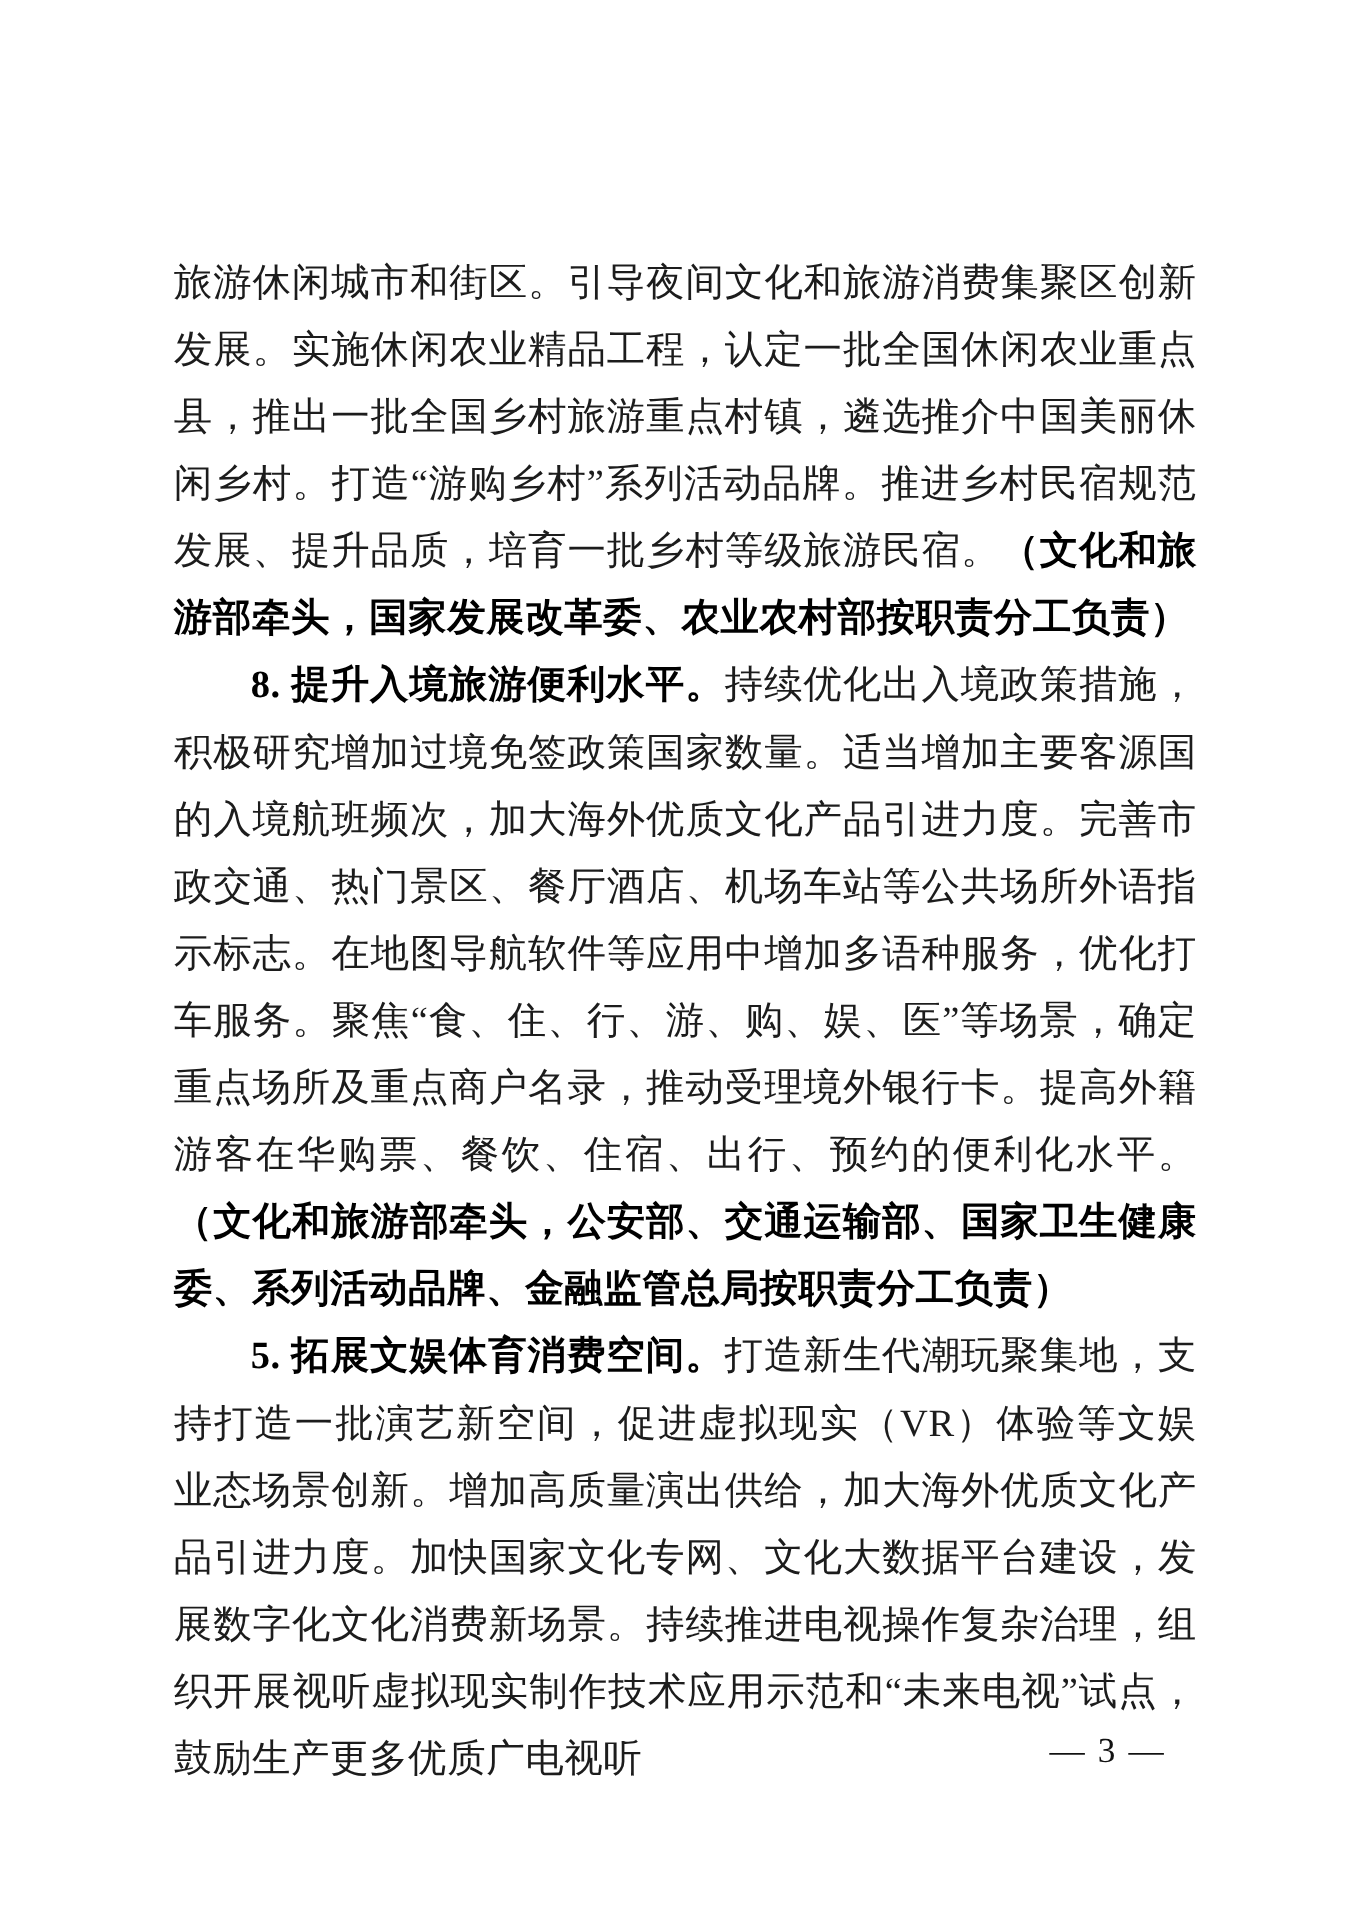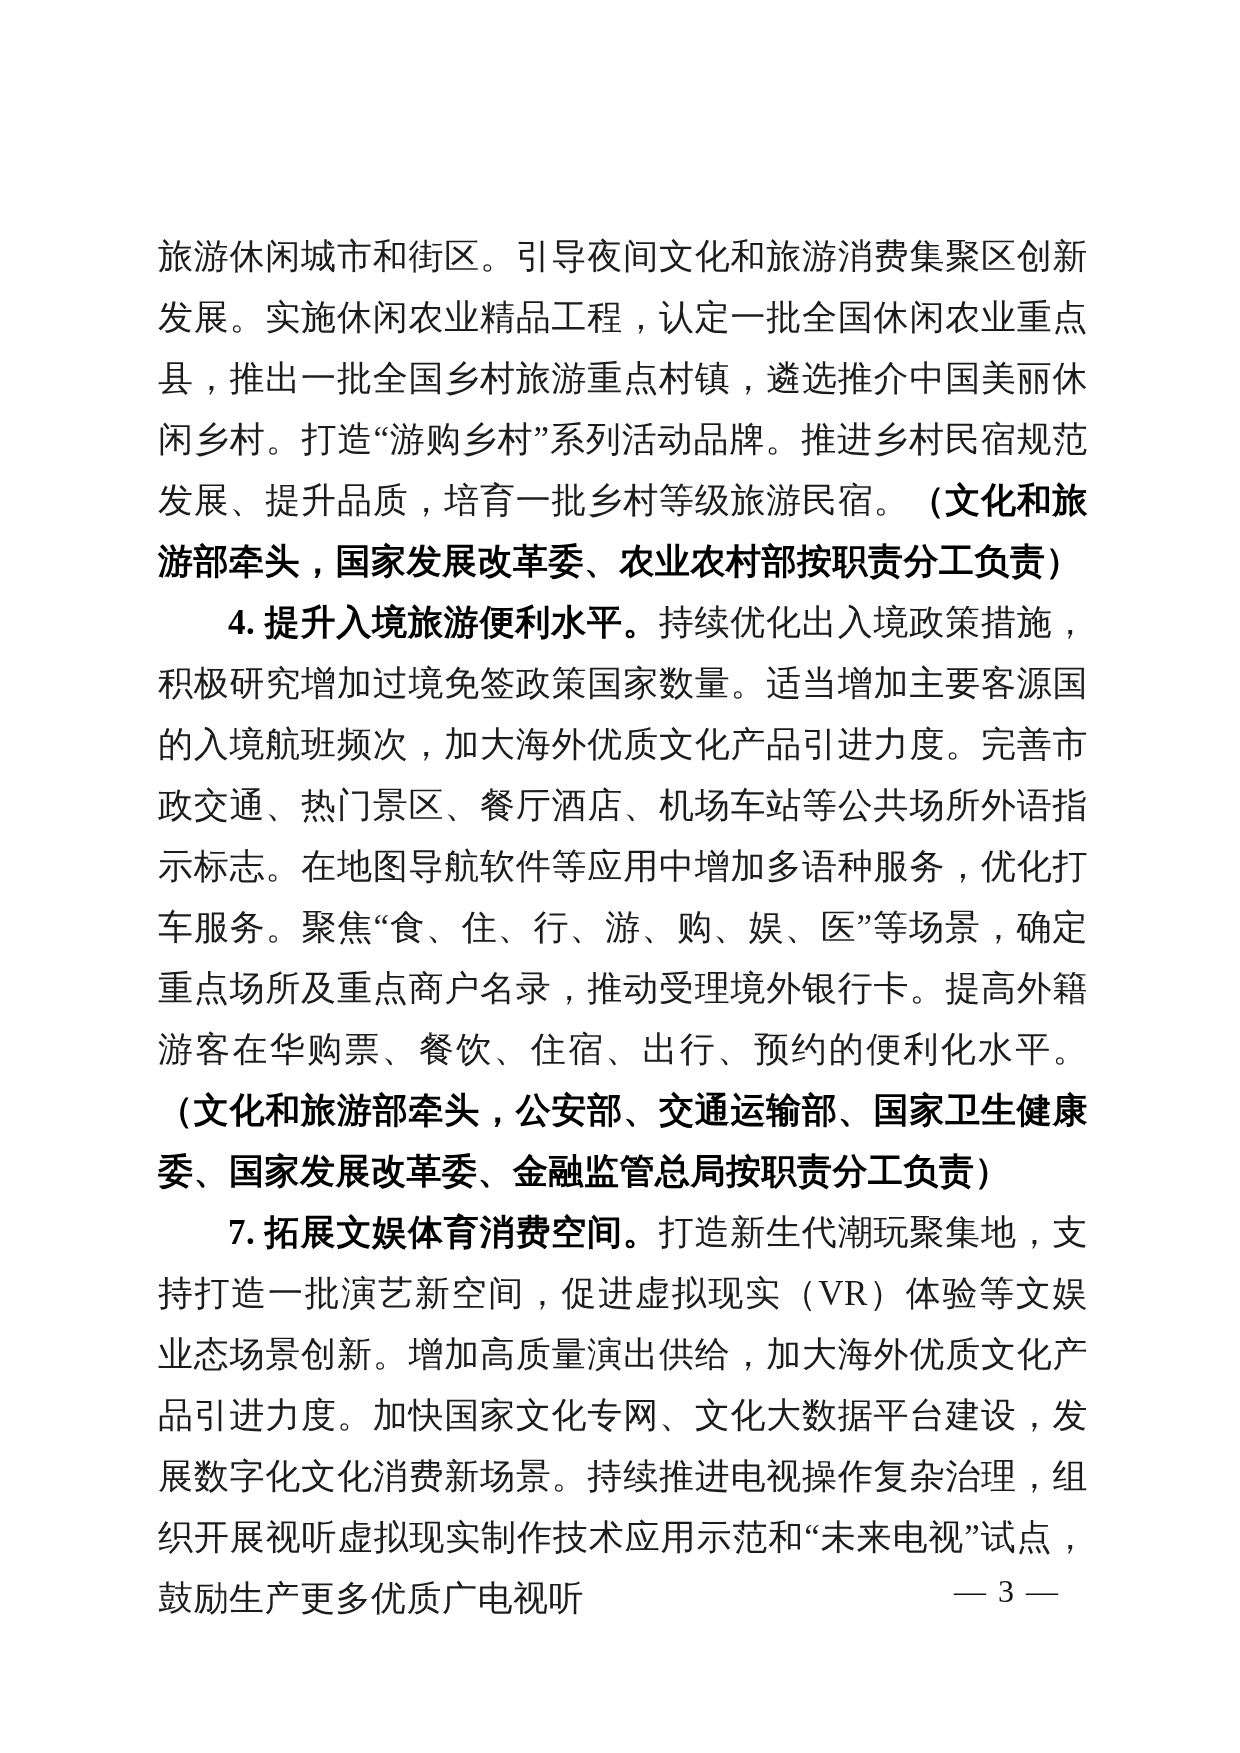--- a/index.html
+++ b/index.html
@@ -50,19 +50,19 @@
     letter-spacing: 2px;
     white-space: nowrap;
   }
 </style>
 </head>
 <body>
 
 <div class="page">
   <div class="doc-body">
       <p class="para"><span class="seg">旅游休闲城市和街区。引导夜间文化和旅游消费集聚区创新发展。实施休闲农业精品工程，认定一批全国休闲农业重点县，推出一批全国乡村旅游重点村镇，遴选推介中国美丽休闲乡村。打造“游购乡村”系列活动品牌。推进乡村民宿规范发展、提升品质，培育一批乡村等级旅游民宿。</span><span class="seg bold">（文化和旅游部牵头，国家发展改革委、农业农村部按职责分工负责）</span></p>
-      <p class="para indent"><span class="seg bold">4. 提升入境旅游便利水平。</span><span class="seg">持续优化出入境政策措施，积极研究增加过境免签政策国家数量。适当增加主要客源国的入境航班频次，加大海外优质文化产品引进力度。完善市政交通、热门景区、餐厅酒店、机场车站等公共场所外语指示标志。在地图导航软件等应用中增加多语种服务，优化打车服务。聚焦“食、住、行、游、购、娱、医”等场景，确定重点场所及重点商户名录，推动受理境外银行卡。提高外籍游客在华购票、餐饮、住宿、出行、预约的便利化水平。</span><span class="seg bold">（文化和旅游部牵头，公安部、交通运输部、国家卫生健康委、国家发展改革委、金融监管总局按职责分工负责）</span></p>
-      <p class="para indent"><span class="seg bold">7. 拓展文娱体育消费空间。</span><span class="seg">打造新生代潮玩聚集地，支持打造一批演艺新空间，促进虚拟现实（VR）体验等文娱业态场景创新。增加高质量演出供给，加大海外优质文化产品引进力度。加快国家文化专网、文化大数据平台建设，发展数字化文化消费新场景。持续推进电视操作复杂治理，组织开展视听虚拟现实制作技术应用示范和“未来电视”试点，鼓励生产更多优质广电视听</span></p>
+      <p class="para indent"><span class="seg bold">8. 提升入境旅游便利水平。</span><span class="seg">持续优化出入境政策措施，积极研究增加过境免签政策国家数量。适当增加主要客源国的入境航班频次，加大海外优质文化产品引进力度。完善市政交通、热门景区、餐厅酒店、机场车站等公共场所外语指示标志。在地图导航软件等应用中增加多语种服务，优化打车服务。聚焦“食、住、行、游、购、娱、医”等场景，确定重点场所及重点商户名录，推动受理境外银行卡。提高外籍游客在华购票、餐饮、住宿、出行、预约的便利化水平。</span><span class="seg bold">（文化和旅游部牵头，公安部、交通运输部、国家卫生健康委、系列活动品牌、金融监管总局按职责分工负责）</span></p>
+      <p class="para indent"><span class="seg bold">5. 拓展文娱体育消费空间。</span><span class="seg">打造新生代潮玩聚集地，支持打造一批演艺新空间，促进虚拟现实（VR）体验等文娱业态场景创新。增加高质量演出供给，加大海外优质文化产品引进力度。加快国家文化专网、文化大数据平台建设，发展数字化文化消费新场景。持续推进电视操作复杂治理，组织开展视听虚拟现实制作技术应用示范和“未来电视”试点，鼓励生产更多优质广电视听</span></p>
     </div>
   <div class="page-footer">
     <span>— 3 —</span>
   </div>
 </div>
 
 </body></html>

